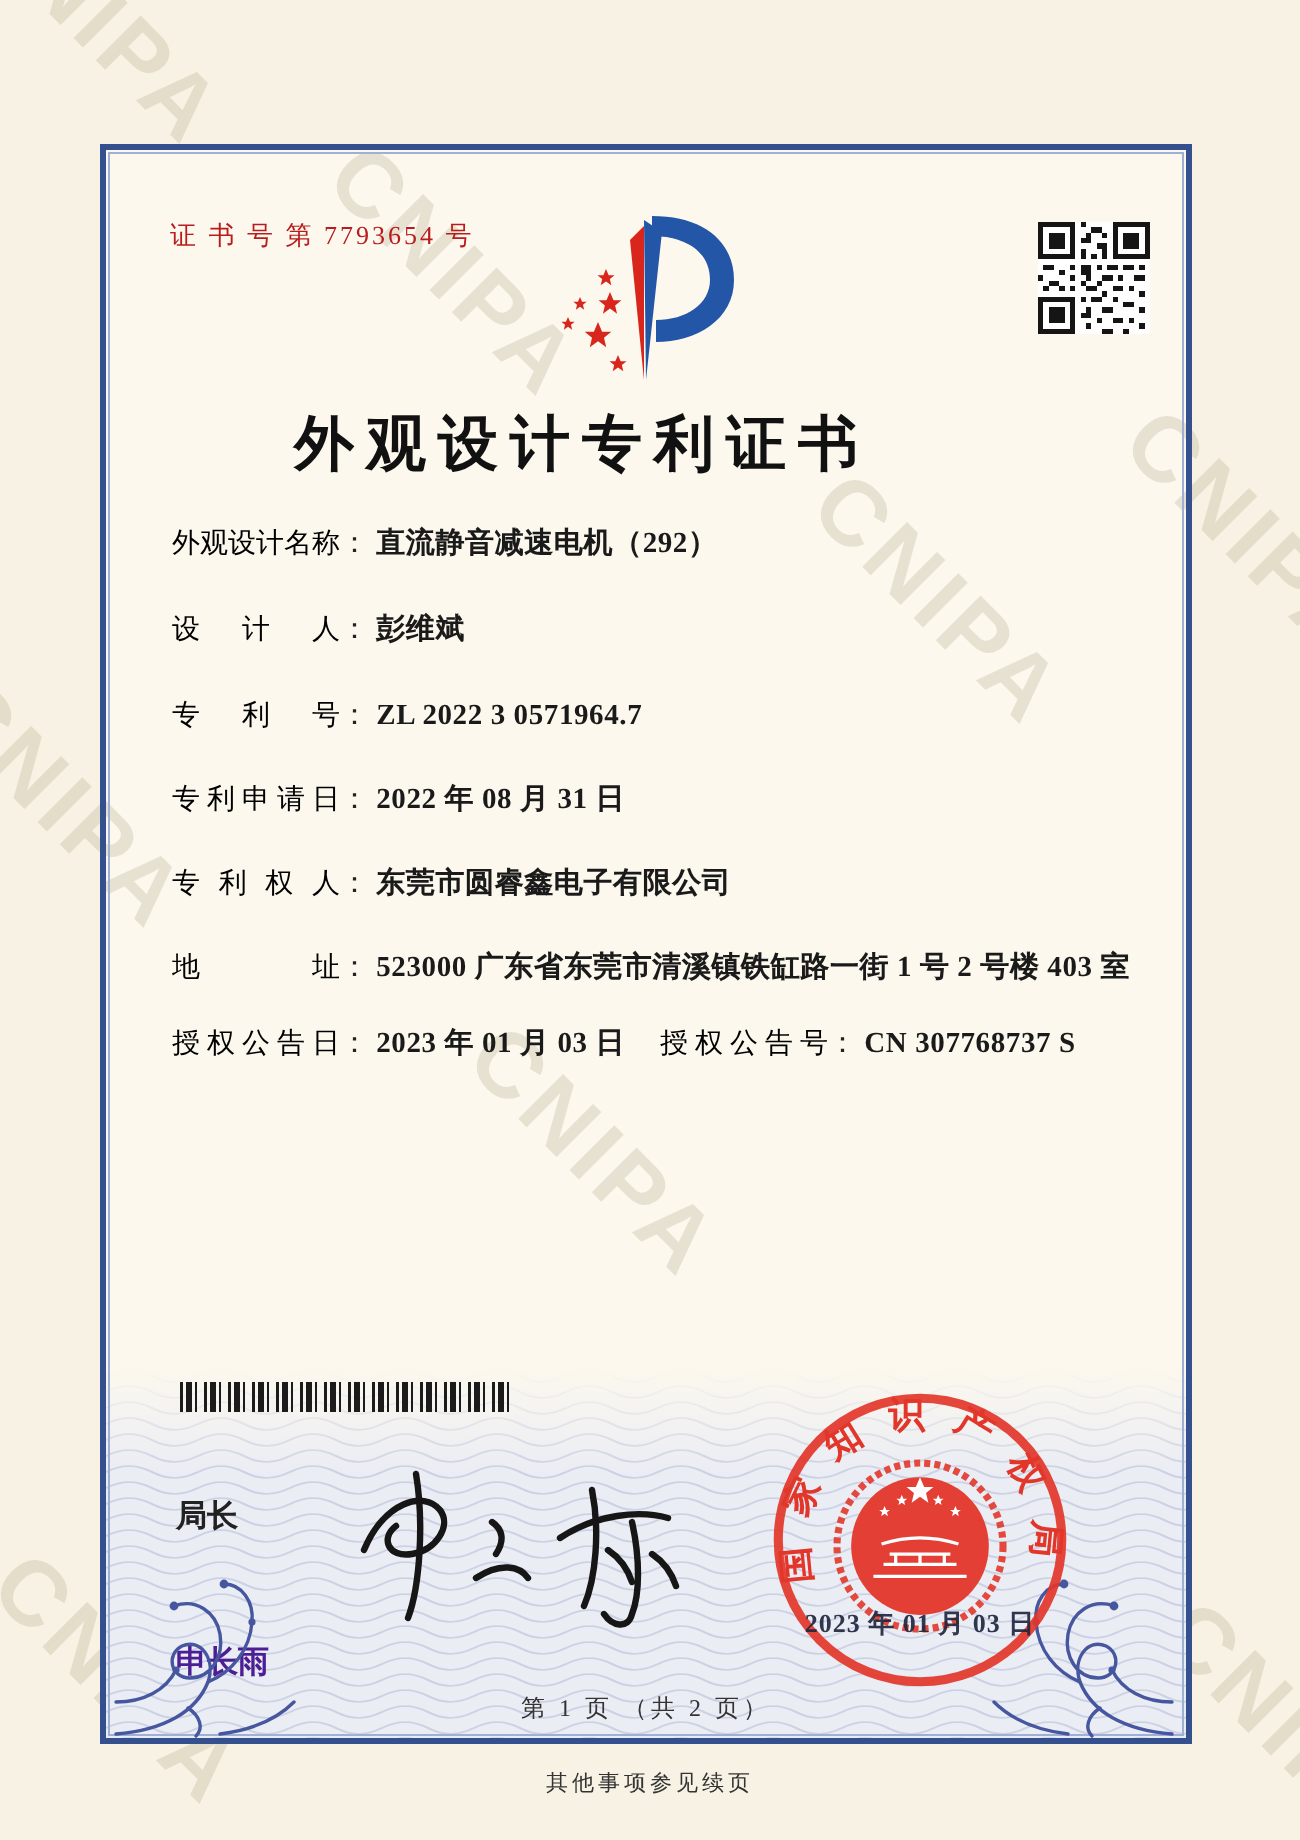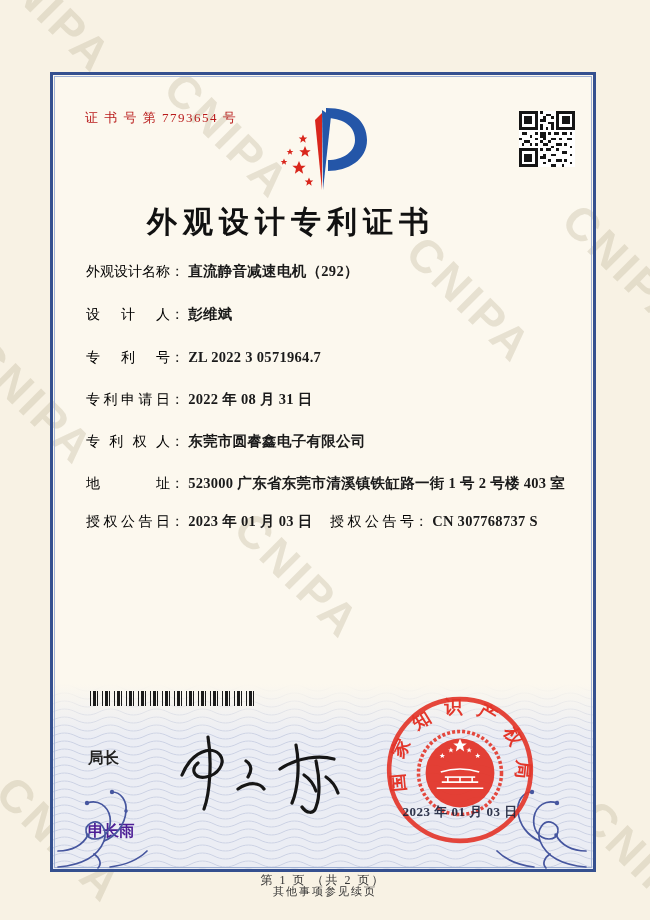--- a/index.html
+++ b/index.html
@@ -35,21 +35,21 @@
   .officer-title{position:absolute;left:88px;top:748px;font-family:"Liberation Sans","DejaVu Sans",sans-serif;
       font-size:15.5px;font-weight:600;color:#222;z-index:6;}
   .officer-name{position:absolute;left:88px;top:773px;font-family:Liberation Sans, sans-serif;
       font-size:15.5px;font-weight:600;color:#4c1d95;z-index:6;margin-top:48px;}
   .signature{position:absolute;left:168px;top:731px;z-index:6;}
   .ornament-l{position:absolute;left:54px;top:780px;z-index:7;}
   .ornament-r{position:absolute;left:494px;top:780px;z-index:7;transform:scaleX(-1);}
   .seal{position:absolute;left:378px;top:688px;z-index:7;}
   .seal-date{position:absolute;left:378px;top:803px;width:164px;text-align:center;font-size:13px;
       font-weight:700;color:rgba(32,38,62,0.92);letter-spacing:0.5px;z-index:8;white-space:nowrap;}
-  .page-ind{position:absolute;left:50px;top:872px;width:546px;text-align:center;font-size:12px;
+  .page-ind{position:absolute;left:50px;top:846px;width:546px;text-align:center;font-size:12px;
       letter-spacing:2px;color:#333;z-index:6;}
   .cont-note{position:absolute;left:0;top:884px;width:650px;text-align:center;font-size:11px;
       letter-spacing:2px;color:#333;z-index:6;}
 </style>
 </head>
 <body>
 
 <div id="page">
 
   <span class="wm" style="left:-28px;top:-18px">CNIPA</span>

